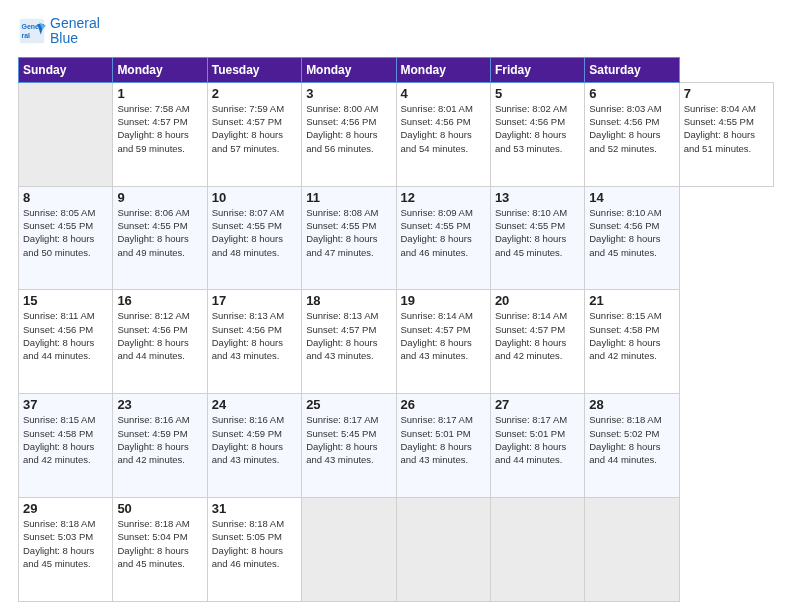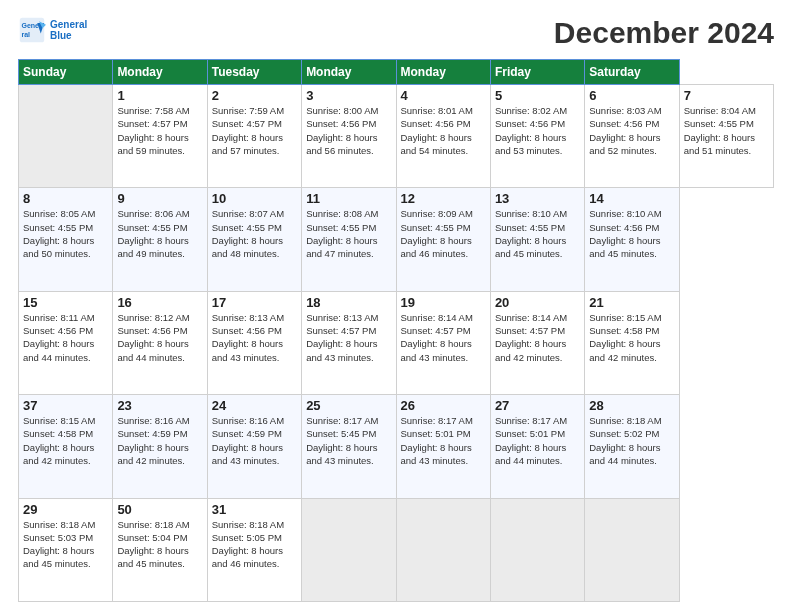--- a/index.html
+++ b/index.html
@@ -22,22 +22,22 @@
       justify-content: space-between;
       align-items: flex-start;
       margin-bottom: 10px;
     }
     .logo {
       display: flex;
       align-items: center;
       gap: 4px;
     }
     .logo-text {
-      font-size: 10px;
-      font-weight: bold;
+      font-size: 14px;
+      font-weight: normal;
       color: #333;
       line-height: 1.1;
     }
     .logo-text span {
       color: #1a6fc4;
     }
     .logo-icon {
       width: 28px;
       height: 28px;
     }
@@ -55,21 +55,21 @@
       color: #555;
       margin-top: 2px;
     }
     .calendar {
       flex: 1;
       border-collapse: collapse;
       width: 100%;
       table-layout: fixed;
     }
     .calendar th {
-      background: #15803d;
+      background: #4c1d95;
       color: #fff;
       font-size: 12px;
       font-weight: bold;
       padding: 5px 4px;
       text-align: left;
       border: 1px solid #5a90d9;
     }
     .calendar td {
       vertical-align: top;
       border: 1px solid #d0d0d0;
@@ -109,21 +109,20 @@
         <text x="4" y="24" font-size="8" font-weight="bold" fill="#1a6fc4" font-family="Arial">ral</text>
         <polygon points="22,8 30,8 26,20" fill="#1a6fc4"></polygon>
         <polygon points="24,6 32,10 28,14" fill="#5ab4f0"></polygon>
       </svg>
       <div class="logo-text">
         <div><span>General</span></div>
         <div><span>Blue</span></div>
       </div>
     </div>
     <div class="title-area">
-      <div class="month-title">December 2024</div>
     </div>
   </div>
 
   <table class="calendar">
     <thead>
       <tr>
         <th>Sunday</th>
         <th>Monday</th>
         <th>Tuesday</th>
         <th>Monday</th>

